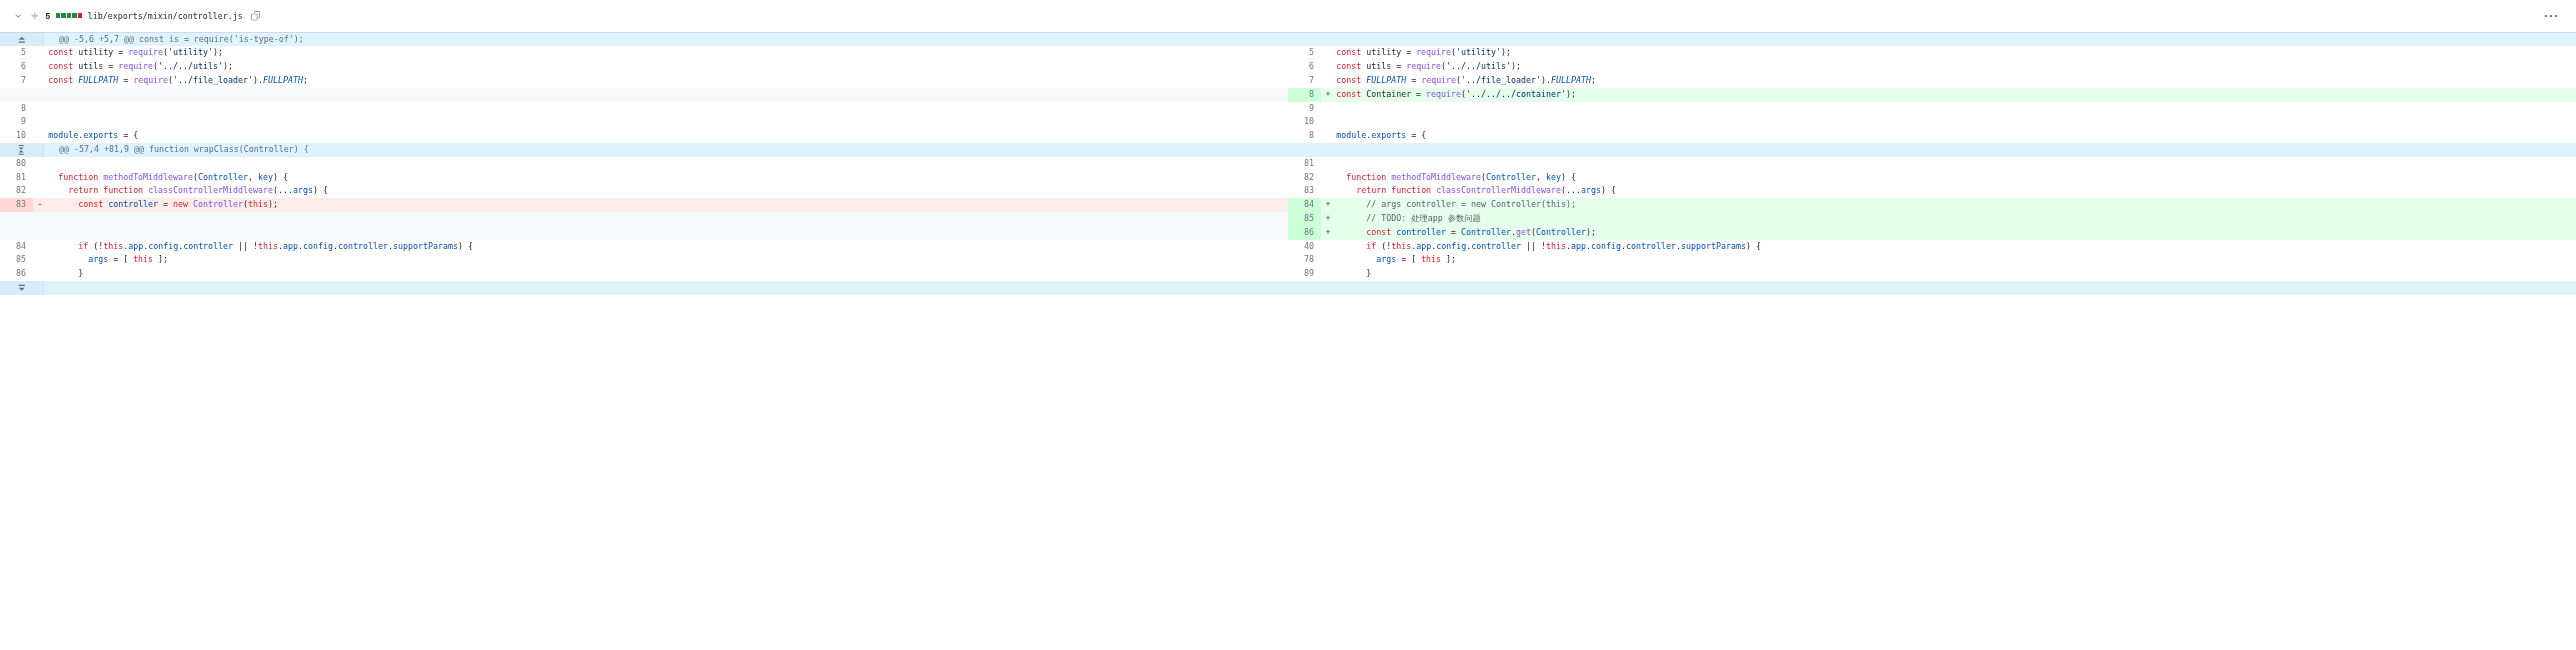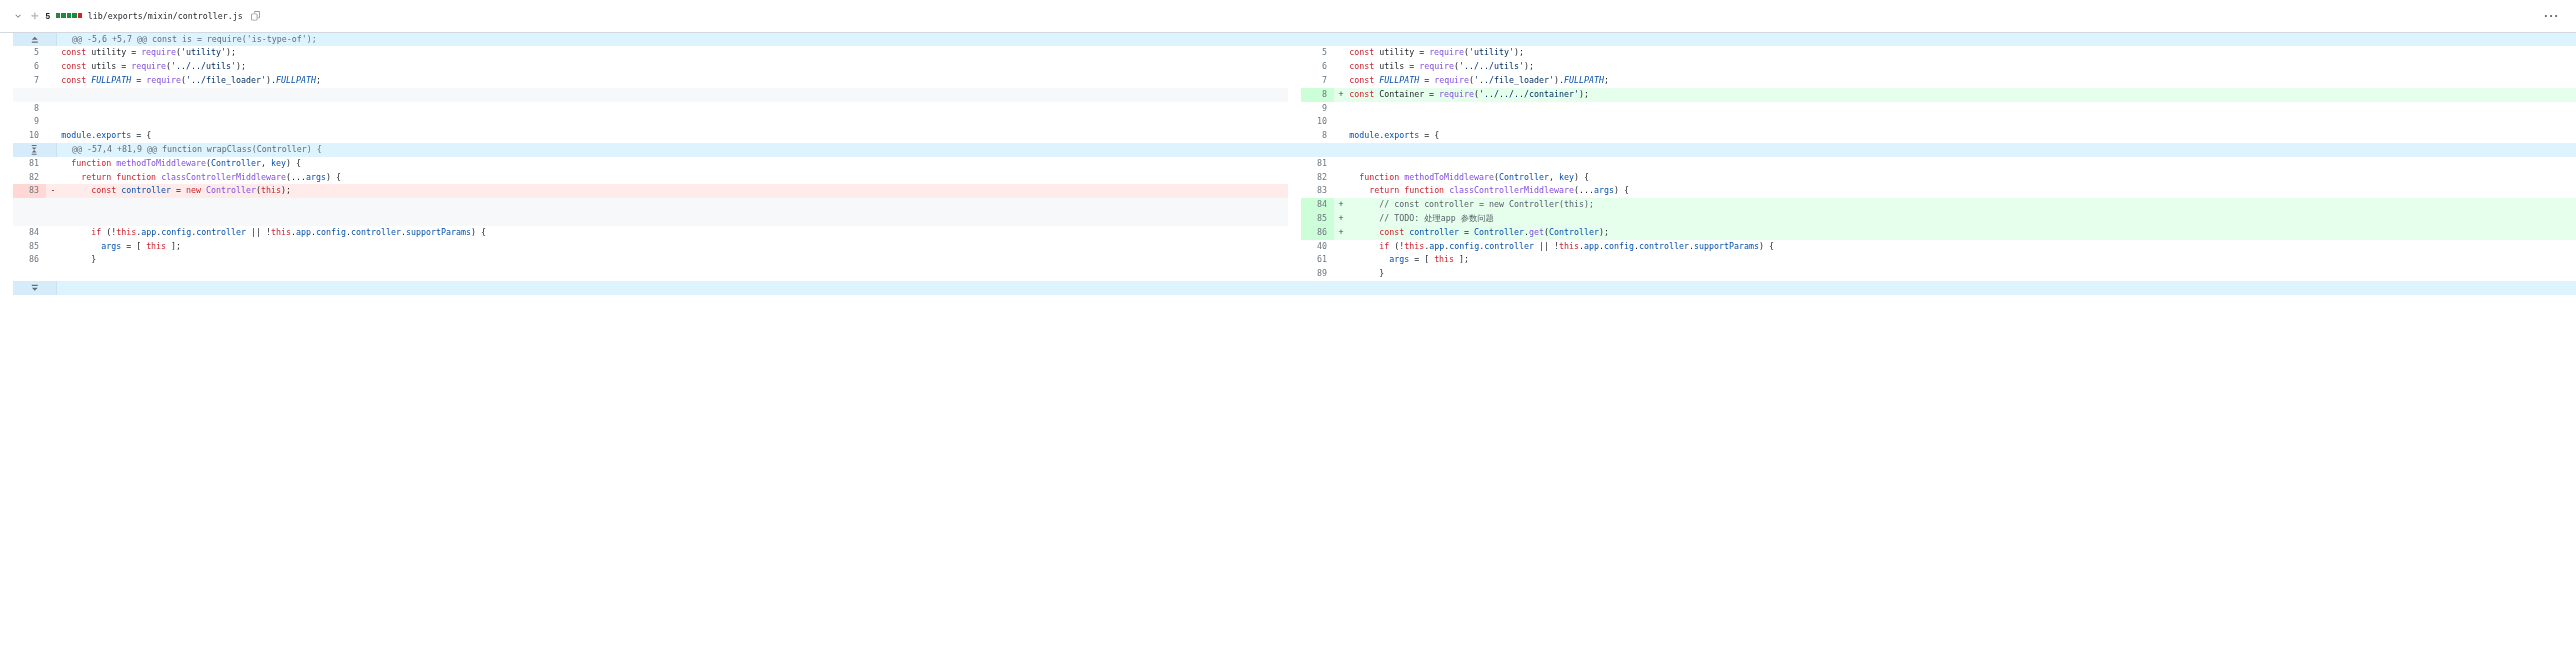--- a/index.html
+++ b/index.html
@@ -81,21 +81,20 @@
     .diff-side {
       flex: 1;
       overflow: hidden;
     }
     .diff-row {
       display: flex;
       font-family: ui-monospace, SFMono-Regular, "SF Mono", Menlo, Consolas, monospace;
       font-size: 8.3px;
       line-height: 13.8px;
       min-height: 13.8px;
-      margin-left: 13px;
     }
     .expand-row {
       background: #ddf4ff;
     }
     .expand-row .expand-btn-cell {
       width: 44px;
       background: #d7ecfb;
       display: flex;
       align-items: center;
       justify-content: center;
@@ -317,20 +316,27 @@
         <path d="M8 0l5 5H3l5-5zM3 8h10v2H3z"></path>
       </svg>
   </div>
   <div class="expand-hunk">@@ -57,4 +81,9 @@ function wrapClass(Controller) {</div>
 </div>
 
 <div class="diff-table-container">
   <div class="diff-side" id="left2">
       <div class="diff-row row-context">
         <div class="line-num-pair" style="width: 33px;">
+          <div class="line-num" style="width: 33px;">80</div>
+        </div>
+        <div class="marker"></div>
+        <div class="code-content"></div>
+      </div>
+      <div class="diff-row row-context">
+        <div class="line-num-pair" style="width: 33px;">
           <div class="line-num" style="width: 33px;">81</div>
         </div>
         <div class="marker"></div>
         <div class="code-content">  <span class="tok-kw">function</span> <span class="tok-fn">methodToMiddleware</span>(<span class="tok-prop">Controller</span>, <span class="tok-prop">key</span>) {</div>
       </div>
       <div class="diff-row row-context">
         <div class="line-num-pair" style="width: 33px;">
           <div class="line-num" style="width: 33px;">82</div>
         </div>
         <div class="marker"></div>
@@ -399,21 +405,21 @@
           <div class="line-num" style="width: 33px;">83</div>
         </div>
         <div class="marker"></div>
         <div class="code-content">    <span class="tok-kw">return</span> <span class="tok-kw">function</span> <span class="tok-fn">classControllerMiddleware</span>(...<span class="tok-prop">args</span>) {</div>
       </div>
       <div class="diff-row row-addition">
         <div class="line-num-pair" style="width: 33px;">
           <div class="line-num" style="width: 33px;">84</div>
         </div>
         <div class="marker">+</div>
-        <div class="code-content">      <span class="tok-comment">// const controller = new Controller(this);</span></div>
+        <div class="code-content">      <span class="tok-comment">// args controller = new Controller(this);</span></div>
       </div>
       <div class="diff-row row-addition">
         <div class="line-num-pair" style="width: 33px;">
           <div class="line-num" style="width: 33px;">85</div>
         </div>
         <div class="marker">+</div>
         <div class="code-content">      <span class="tok-comment">// TODO: 处理app 参数问题</span></div>
       </div>
       <div class="diff-row row-addition">
         <div class="line-num-pair" style="width: 33px;">
@@ -424,21 +430,21 @@
       </div>
       <div class="diff-row row-context">
         <div class="line-num-pair" style="width: 33px;">
           <div class="line-num" style="width: 33px;">40</div>
         </div>
         <div class="marker"></div>
         <div class="code-content">      <span class="tok-kw">if</span> (!<span class="tok-kw">this</span>.<span class="tok-prop">app</span>.<span class="tok-prop">config</span>.<span class="tok-prop">controller</span> || !<span class="tok-kw">this</span>.<span class="tok-prop">app</span>.<span class="tok-prop">config</span>.<span class="tok-prop">controller</span>.<span class="tok-prop">supportParams</span>) {</div>
       </div>
       <div class="diff-row row-context">
         <div class="line-num-pair" style="width: 33px;">
-          <div class="line-num" style="width: 33px;">61</div>
+          <div class="line-num" style="width: 33px;">78</div>
         </div>
         <div class="marker"></div>
         <div class="code-content">        <span class="tok-prop">args</span> = [ <span class="tok-kw">this</span> ];</div>
       </div>
       <div class="diff-row row-context">
         <div class="line-num-pair" style="width: 33px;">
           <div class="line-num" style="width: 33px;">89</div>
         </div>
         <div class="marker"></div>
         <div class="code-content">      }</div>

